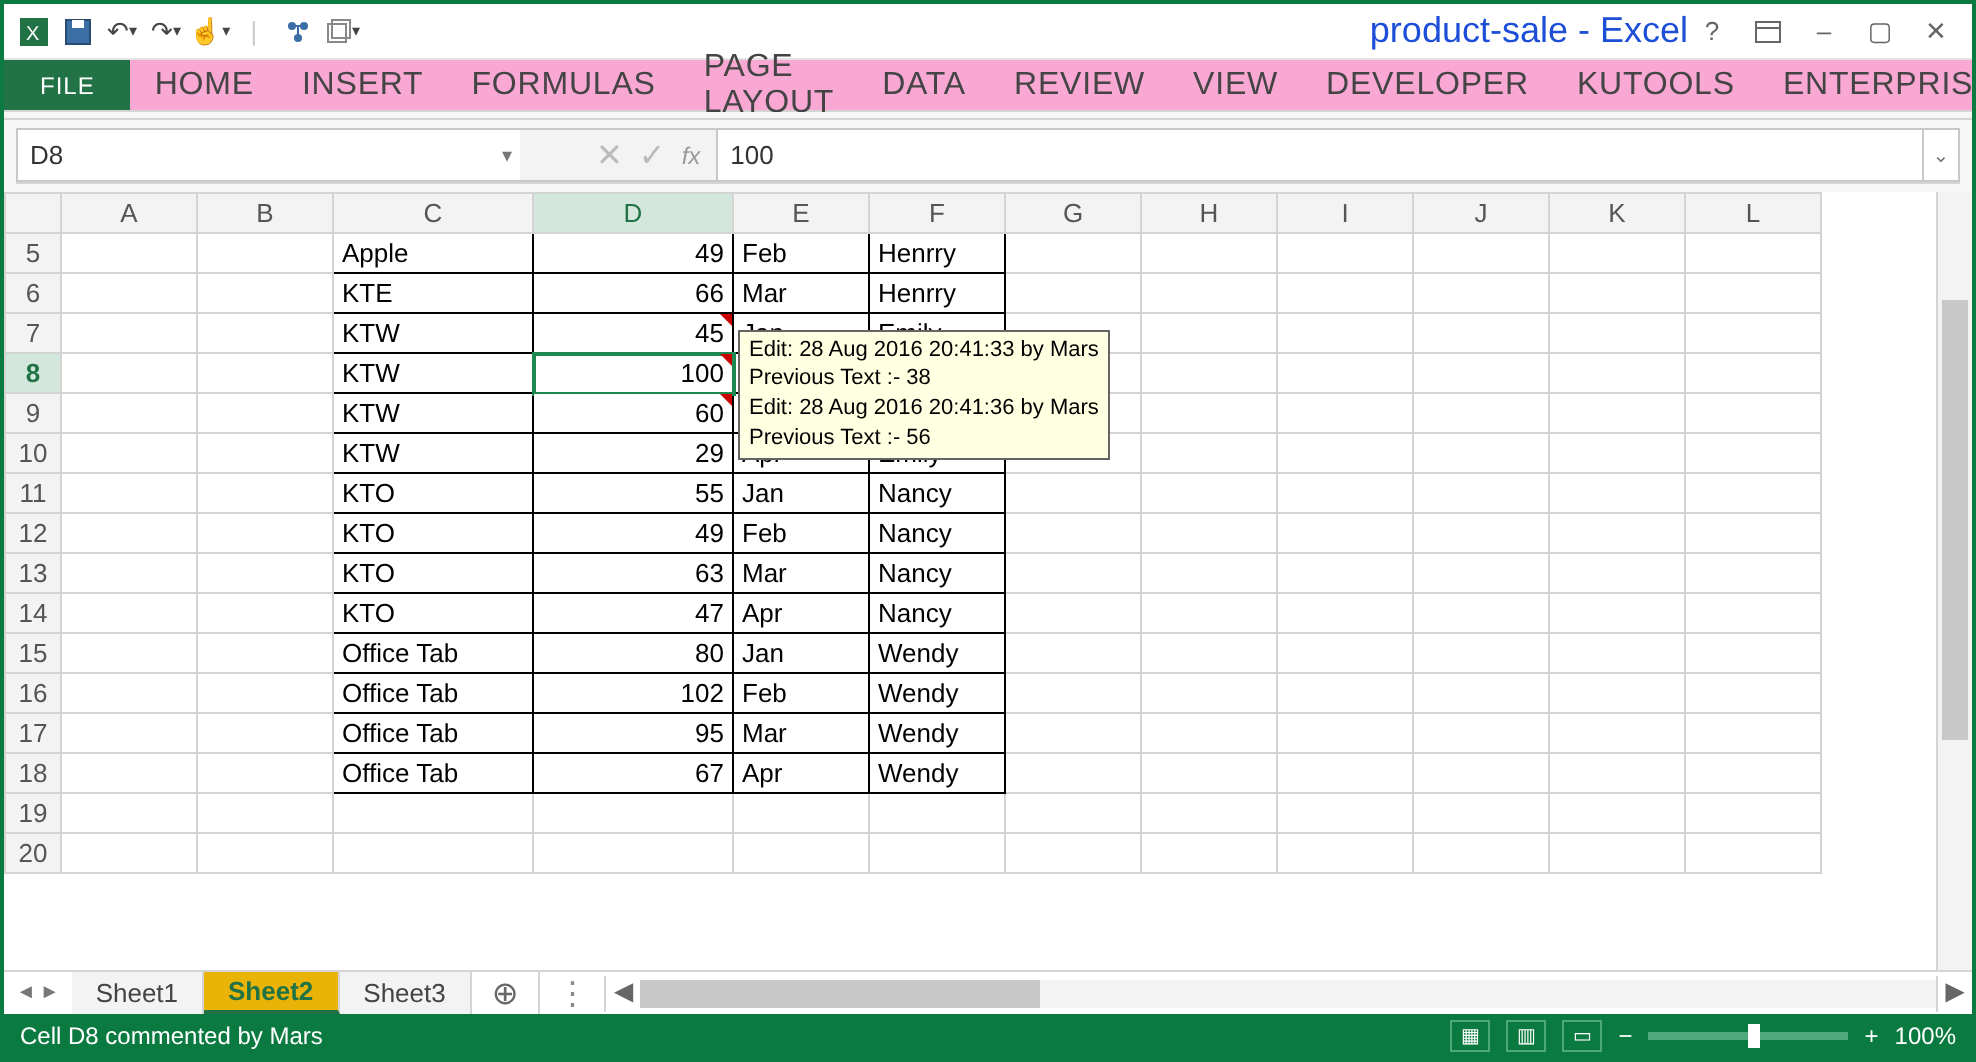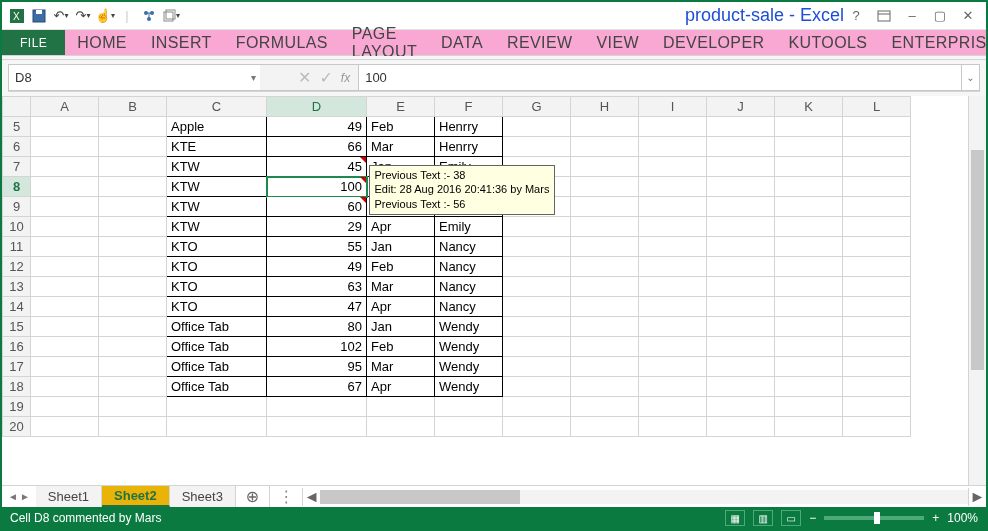--- a/index.html
+++ b/index.html
@@ -542,20 +542,21 @@
             <td class="colG" id="cell-G20"></td>
             <td class="colH" id="cell-H20"></td>
             <td class="colI" id="cell-I20"></td>
             <td class="colJ" id="cell-J20"></td>
             <td class="colK" id="cell-K20"></td>
             <td class="colL" id="cell-L20"></td>
           </tr>
         </tbody>
       </table>
     <div class="tooltip" id="tooltip" style="left: 366.5px; top: 68.5px;">
+      <div>Edit: 28 Aug 2016 20:41:33 by Mars</div>
       <div>Previous Text :- 38</div>
       <div>Edit: 28 Aug 2016 20:41:36 by Mars</div>
       <div>Previous Text :- 56</div>
     </div>
     <div class="grid-vscroll">
       <div class="thumb"></div>
     </div>
   </div>
 
   <div class="sheetbar">

